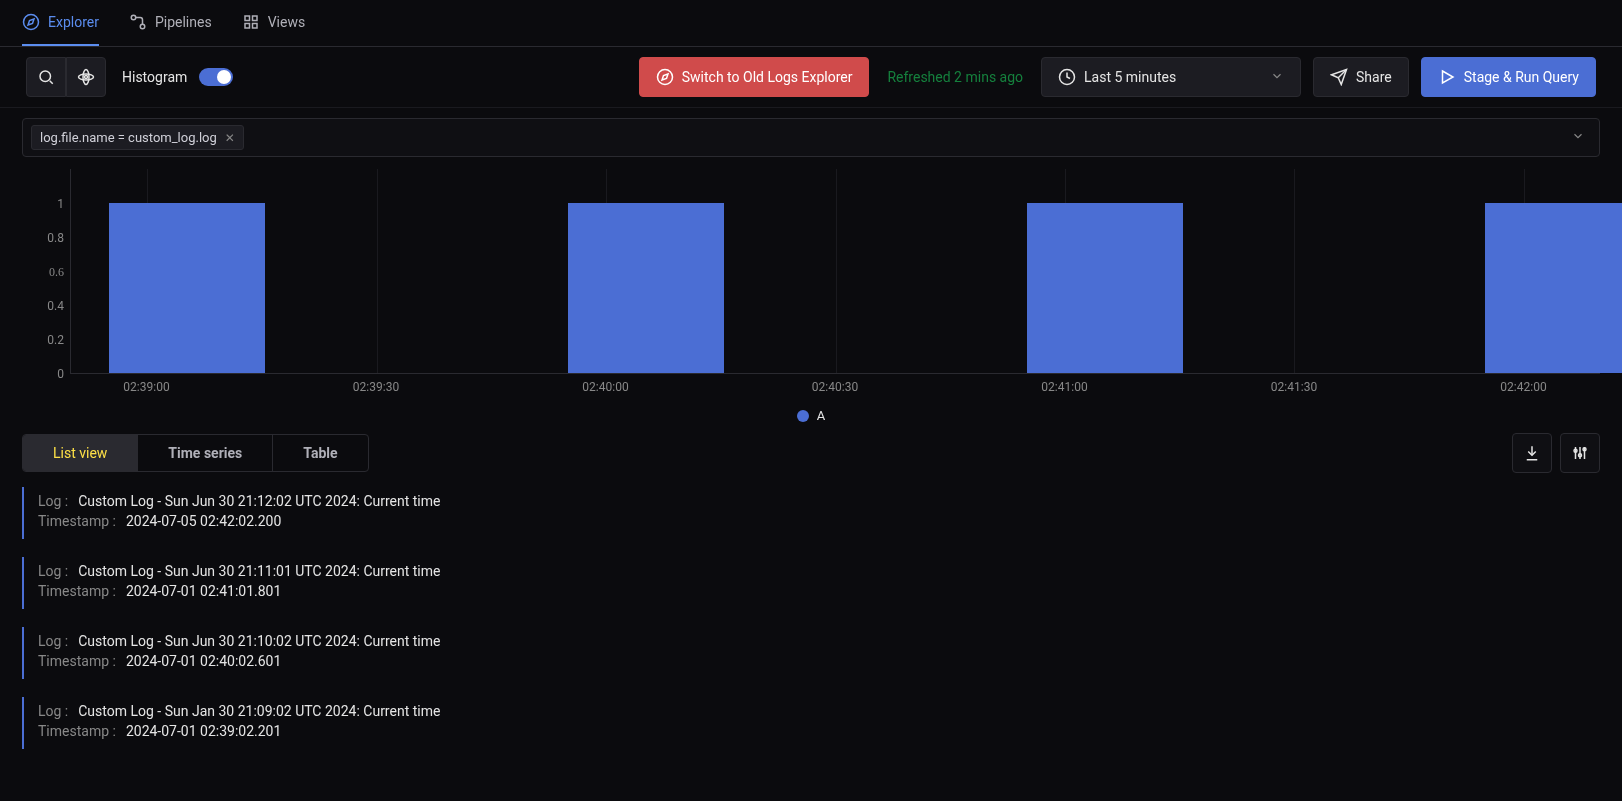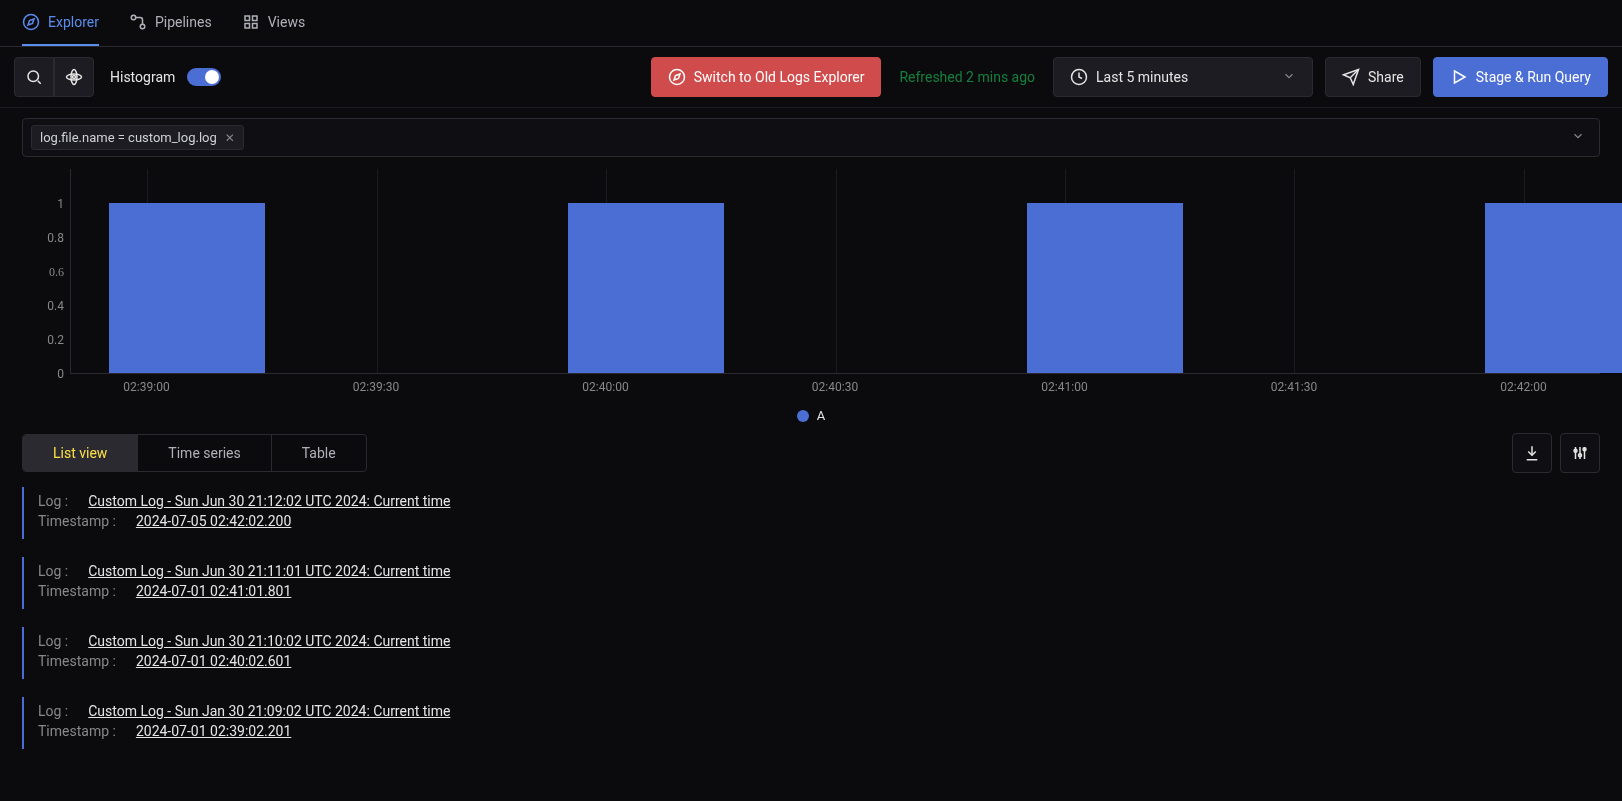--- a/index.html
+++ b/index.html
@@ -30,21 +30,21 @@
   border-bottom: 2px solid transparent;
 }
 .top-tab.active {
   color: #5b8def;
   border-bottom: 2px solid #5b8def;
 }
 .icon-sm { width: 18px; height: 18px; display: inline-flex; }
 .toolbar {
   display: flex;
   align-items: center;
-  padding: 10px 14px;
+  padding: 10px 26px;
   gap: 12px;
   border-bottom: 1px solid #1a1a1f;
 }
 .btn-group { display: flex; gap: 0; }
 .icon-btn {
   width: 40px; height: 40px;
   background: #1c1c22;
   border: 1px solid #2a2a30;
   display: flex; align-items: center; justify-content: center;
   cursor: pointer;
@@ -153,38 +153,38 @@
   border-radius: 4px;
   overflow: hidden;
 }
 .seg-btn {
   padding: 10px 30px;
   color: #b0b0b8;
   cursor: pointer;
   background: transparent;
 }
 .seg-btn.active { background: #2a2a30; color: #fde047; }
-.seg-btn + .seg-btn { border-left: 1px solid #2a2a30; }
+.seg-btn + .seg-btn { border-left: 1px solid #2a2a30; font-weight: bold; }
 .right-icons { margin-left: auto; display: flex; gap: 8px; }
 .sq-btn {
   width: 40px; height: 40px; border: 1px solid #2a2a30; border-radius: 4px;
   display: flex; align-items: center; justify-content: center; cursor: pointer;
   background: #0f0f13;
 }
 .logs {
   margin: 14px 22px;
 }
 .log-item {
   border-left: 2px solid #4b6ed4;
   padding: 6px 0 6px 14px;
   margin-bottom: 18px;
 }
 .log-line { margin-bottom: 4px; }
 .log-key { color: #888; }
-.log-val { color: #e5e5e5; margin-left: 20px; text-decoration: underline; }
+.log-val { color: #e5e5e5; margin-left: 10px; }
 svg { stroke: currentColor; fill: none; stroke-width: 2; }
 </style>
 </head>
 <body>
 
 <div class="top-tabs">
   <div class="top-tab active">
     <span class="icon-sm">
       <svg viewBox="0 0 24 24">
           <circle cx="12" cy="12" r="10"></circle>

